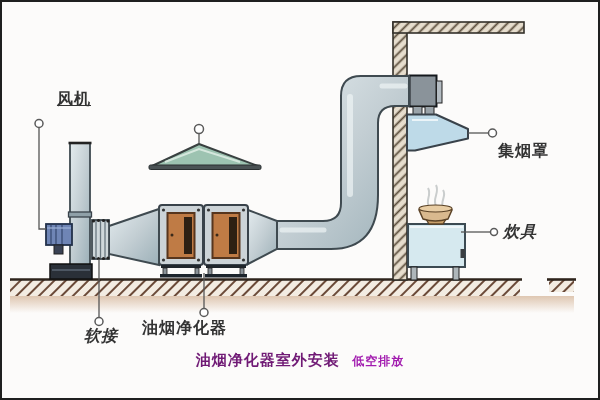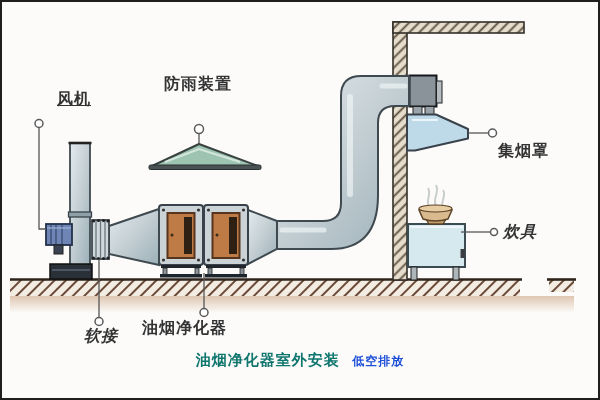--- a/index.html
+++ b/index.html
@@ -163,24 +163,23 @@
     <circle cx="37" cy="121.5" r="4"></circle>
     <circle cx="197" cy="127" r="4.5"></circle>
     <circle cx="490.5" cy="131" r="4"></circle>
     <circle cx="492" cy="230" r="3.5"></circle>
     <circle cx="97" cy="319.5" r="4"></circle>
     <circle cx="202" cy="310.5" r="4"></circle>
   </g>
 </svg>
 
 <div class="lbl" style="left:55px;top:88px;text-decoration:underline;">风机</div>
-<div class="lbl" style="left:162px;top:73px;">防雨装置</div>
 <div class="lbl" style="left:496px;top:140px;">集烟罩</div>
 <div class="lbl" style="left:501px;top:221px;font-style:italic;">炊具</div>
 <div class="lbl" style="left:82px;top:325px;font-style:italic;">软接</div>
 <div class="lbl" style="left:140px;top:317px;">油烟净化器</div>
 
 <div class="caption">
-  <span class="main" style="color: #0f766e;">油烟净化器室外安装</span>
-  <span class="sub" style="color: #1d4ed8; margin-top: 12px;">低空排放</span>
+  <span class="main" style="color: #701a75;">油烟净化器室外安装</span>
+  <span class="sub" style="color: #a21caf; margin-top: 12px;">低空排放</span>
 </div>
 
 </div>
 
 </body></html>

